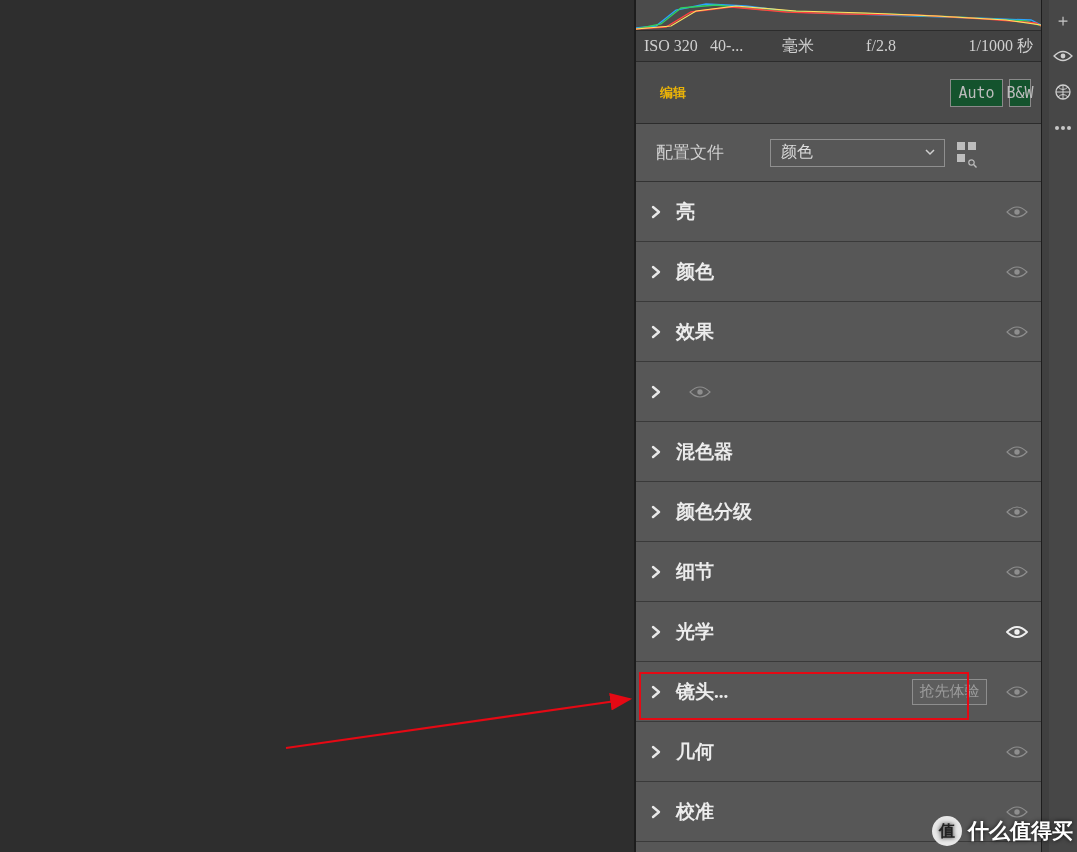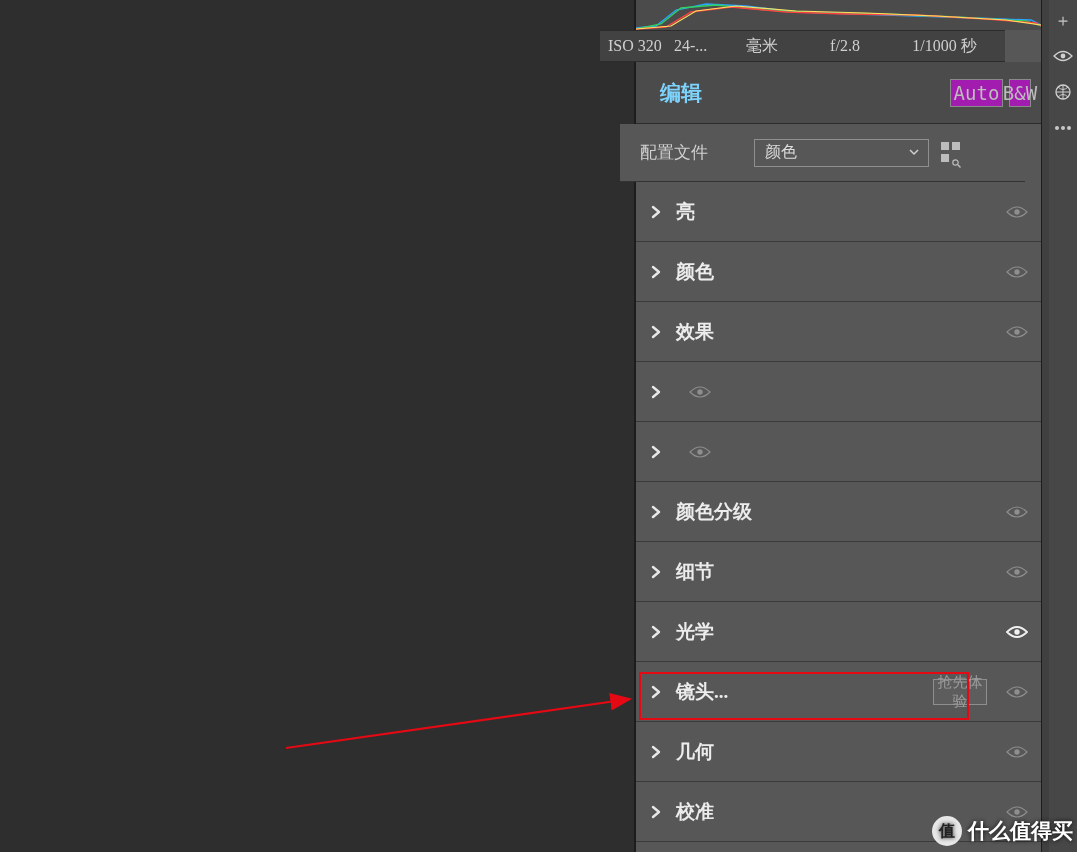--- a/index.html
+++ b/index.html
@@ -4,48 +4,48 @@
 <style>
   * { box-sizing: border-box; margin: 0; padding: 0; }
   html, body { width: 1077px; height: 852px; overflow: hidden; font-family: "FangSong", "STFangsong", serif; background:#000; }
   .root { position: relative; width: 1077px; height: 852px; background:#3b3b3b; }
   .canvas-area { position:absolute; left:0; top:0; width:634px; height:852px; background:#2e2e2e; }
   .right-panel { position:absolute; left:636px; top:0; width:405px; height:852px; background:#575757; }
 
   .histogram-box { position:absolute; left:636px; top:0; width:405px; height:30px; background:#4b4b4b; }
   .histogram-box svg { width:100%; height:100%; display:block; }
 
-  .metadata-row { position:absolute; left:600px; top:30px; width:405px; height:32px; background:#424242; color:#cfcfcf; font-size:16px; display:flex; align-items:center; border-top:1px solid #2c2c2c; border-bottom:1px solid #2c2c2c; }
+  .metadata-row { position:absolute; left:636px; top:30px; width:405px; height:32px; background:#424242; color:#cfcfcf; font-size:16px; display:flex; align-items:center; border-top:1px solid #2c2c2c; border-bottom:1px solid #2c2c2c; }
   .metadata-row .md { flex:0 0 auto; white-space:nowrap; }
   .md-iso { padding-left:8px; width:74px; }
   .md-focal { width:72px; }
   .md-mm { width:70px;font-family:Liberation Mono, monospace; }
   .md-f { width:76px; text-align:center; padding-right:18px; }
-  .md-sh { width:105px; text-align:center; }
+  .md-sh { width:105px; text-align:right; }
 
   .edit-header { position:absolute; left:636px; top:62px; width:405px; height:62px; background:#4b4b4b; display:flex; align-items:center; border-bottom:1px solid #2c2c2c; }
-  .edit-header .title { color:#7dd3fc; font-size:21px; padding-left:24px; flex:1; font-weight:bold; }
-  .btn-box { border:1px solid #8a8a8a; height:28px; display:flex; align-items:center; justify-content:center; color:#bcbcbc; font-family:Consolas, monospace; font-size:19px; background:#a21caf; margin-right:6px; }
+  .edit-header .title { color:#eab308; font-size:13px; padding-left:24px; flex:1; font-weight:bold; }
+  .btn-box { border:1px solid #8a8a8a; height:28px; display:flex; align-items:center; justify-content:center; color:#bcbcbc; font-family:Consolas, monospace; font-size:15px; background:#14532d; margin-right:6px; }
   .btn-auto { width:53px; }
   .btn-bw { width:22px; margin-right:10px; }
 
-  .profile-row { position:absolute; left:620px; top:124px; width:405px; height:58px; background:#575757; display:flex; align-items:center; border-bottom:1px solid #333; }
+  .profile-row { position:absolute; left:636px; top:124px; width:405px; height:58px; background:#575757; display:flex; align-items:center; border-bottom:1px solid #333; }
   .profile-row .label { color:#d0d0d0; font-size:17px; padding-left:20px; width:134px; flex:0 0 auto; }
   .profile-row .select { flex:0 0 auto; width:175px; height:28px; border:1px solid #8f8f8f; background:#575757; color:#dcdcdc; font-size:16px; display:flex; align-items:center; padding-left:10px; position:relative; }
   .profile-row .select .chev { position:absolute; right:8px; top:6px; }
   .profile-row .grid-icon { margin-left:12px; width:28px; height:22px; display:flex; flex-wrap:wrap; gap:3px; }
   .grid-icon .sq { width:8px; height:8px; background:#bdbdbd; }
   .grid-icon .sq.search { background:transparent; }
 
   .panels { position:absolute; left:636px; top:182px; width:405px; }
   .panel-row { height:60px; border-bottom:1px solid #3a3a3a; background:#575757; display:flex; align-items:center; }
   .panel-row .caret { width:40px; display:flex; align-items:center; justify-content:center; }
   .panel-row .label { color:#ececec; font-size:19px; font-weight:bold; flex:1; }
   .panel-row .eye { width:48px; display:flex; align-items:center; justify-content:center; }
-  .panel-row .badge { flex:0 0 auto; width:54px; height:26px; border:1px solid #8e8e8e; background:#5d5d5d; color:#9c9c9c; font-size:15px; display:flex; align-items:center; justify-content:center; margin-right:6px;text-align:center; }
+  .panel-row .badge { flex:0 0 auto; width:75px; height:26px; border:1px solid #8e8e8e; background:#5d5d5d; color:#9c9c9c; font-size:15px; display:flex; align-items:center; justify-content:center; margin-right:6px;text-align:center; }
 
   .panel-highlight { position:absolute; left:639px; top:672px; width:330px; height:48px; border:2px solid #e50914; pointer-events:none; }
 
   .tool-rail { position:absolute; left:1049px; top:0; width:28px; height:852px; background:#474747; }
   .tool-rail .tool { width:28px; height:36px; display:flex; align-items:center; justify-content:center; color:#c7c7c7; font-size:17px; }
   .dots3 span { display:inline-block; width:4px; height:4px; background:#c7c7c7; border-radius:50%; margin:0 1px; }
 
   .vsep { position:absolute; left:634px; top:0; width:2px; height:852px; background:#1d1d1d; }
   .vsep2 { position:absolute; left:1041px; top:0; width:8px; height:852px; background:#404040; border-left:1px solid #1d1d1d; }
 
@@ -69,21 +69,21 @@
     <svg viewBox="0 0 405 30" preserveAspectRatio="none">
       <polyline fill="none" stroke="#2aa3ff" stroke-width="1.3" points="0,28 20,26 40,10 70,4 110,6 160,12 220,14 280,16 340,18 395,20 405,25"></polyline>
       <polyline fill="none" stroke="#30d060" stroke-width="1.3" points="0,29 25,24 45,8 80,5 130,10 190,13 250,14 320,17 390,21 405,26"></polyline>
       <polyline fill="none" stroke="#ff4040" stroke-width="1.3" points="0,29 30,27 55,12 95,7 150,12 210,14 280,15 350,19 400,23 405,26"></polyline>
       <polyline fill="none" stroke="#ffe060" stroke-width="1.1" points="0,29 35,26 60,11 100,6 160,11 230,13 300,16 370,20 405,25"></polyline>
     </svg>
   </div>
 
   <div class="metadata-row">
     <span class="md md-iso">ISO 320</span>
-    <span class="md md-focal">24-...</span>
+    <span class="md md-focal">40-...</span>
     <span class="md md-mm">毫米</span>
     <span class="md md-f">f/2.8</span>
     <span class="md md-sh">1/1000 秒</span>
   </div>
 
   <div class="edit-header">
     <span class="title">编辑</span>
     <div class="btn-box btn-auto">
         <span>Auto</span>
       </div>
@@ -170,20 +170,21 @@
             <circle cx="11" cy="7" r="2.7" fill="#8e8e8e"></circle>
           </svg>
         </span>
       </div>
       <div class="panel-row">
         <span class="caret chev-right">
           <svg width="14" height="14" viewBox="0 0 14 14">
             <polyline points="4,2 10,7 4,12" fill="none" stroke="#e8e8e8" stroke-width="2.4" stroke-linecap="round" stroke-linejoin="round"></polyline>
           </svg>
         </span>
+        <span class="label">混色器</span>
         <span class="eye">
           <svg width="22" height="14" viewBox="0 0 22 14">
             <path d="M1 7 Q11 -3 21 7 Q11 17 1 7 Z" fill="none" stroke="#8e8e8e" stroke-width="1.1"></path>
             <circle cx="11" cy="7" r="2.7" fill="#8e8e8e"></circle>
           </svg>
         </span>
       </div>
       <div class="panel-row">
         <span class="caret chev-right">
           <svg width="14" height="14" viewBox="0 0 14 14">

